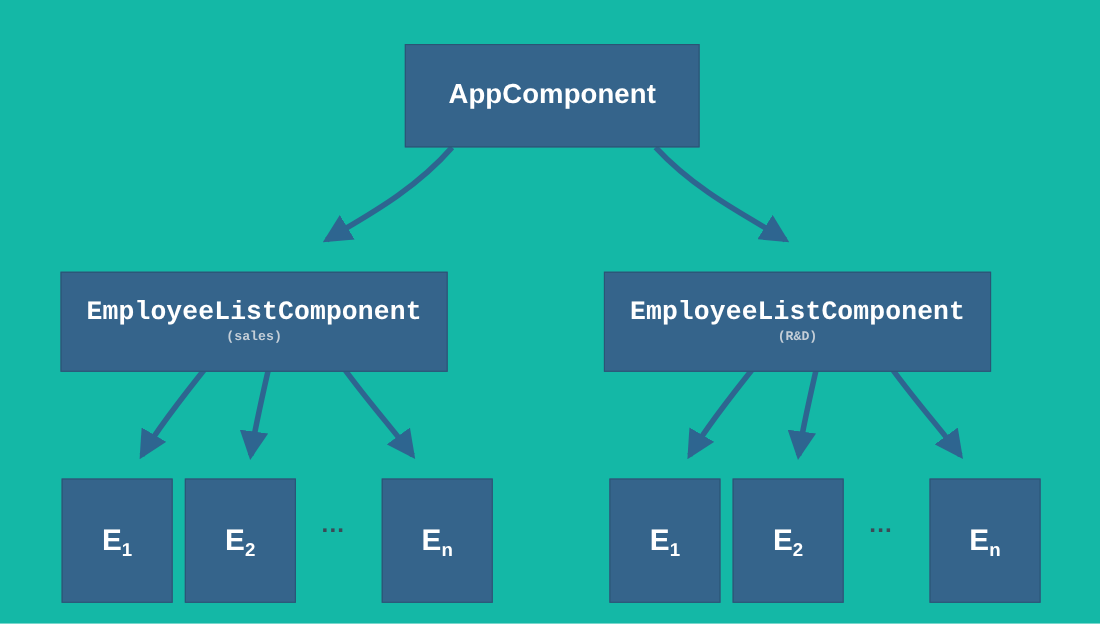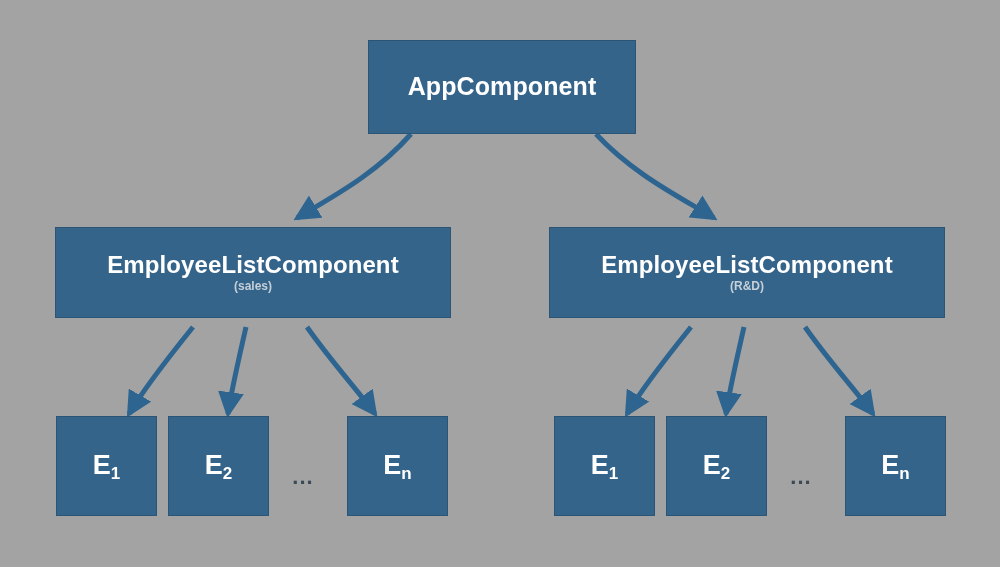--- a/index.html
+++ b/index.html
@@ -7,21 +7,21 @@
     padding: 0;
     background: #ffffff;
   }
   body {
     font-family: "Liberation Sans", sans-serif;
   }
   #canvas {
     position: relative;
     width: 1000px;
     height: 567px;
-    background: #a3a3a3;
+    background: #14b8a6;
     overflow: hidden;
   }
   #edges {
     position: absolute;
     left: 0;
     top: 0;
     width: 1000px;
     height: 567px;
     pointer-events: none;
   }
@@ -53,38 +53,39 @@
     left: 368px;
     top: 40px;
     width: 268px;
     height: 94px;
   }
   #node-app .title {
     font-size: 25px;
   }
   
   .node-list {
-    top: 227px;
-    width: 396px;
+    top: 247px;
+    width: 352px;
     height: 91px;
+    font-family: Liberation Mono, monospace;
   }
   #node-list-sales { left: 55px; }
   #node-list-rnd   { left: 549px; }
   .node-list .title {
     font-size: 24px;
     margin-bottom: 2px;
   }
   .node-list .subtitle {
     font-size: 12px;
   }
   
   .node-leaf {
-    top: 416px;
+    top: 435px;
     width: 101px;
-    height: 100px;
+    height: 113px;
   }
   .node-leaf .title {
     font-size: 27px;
   }
   .node-leaf .title sub {
     font-size: 17px;
     vertical-align: baseline;
     position: relative;
     bottom: -5px;
   }

